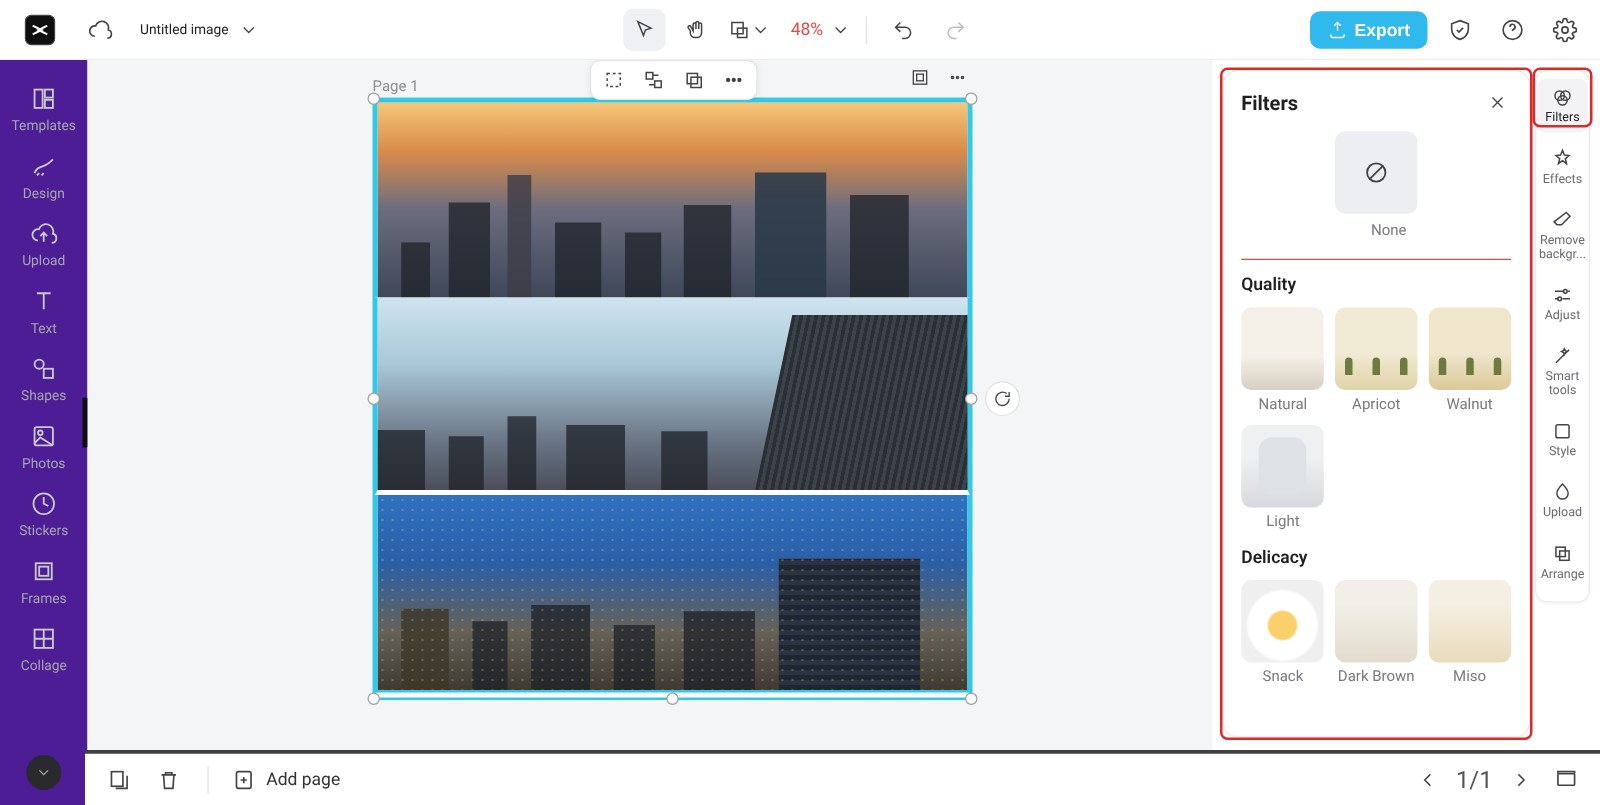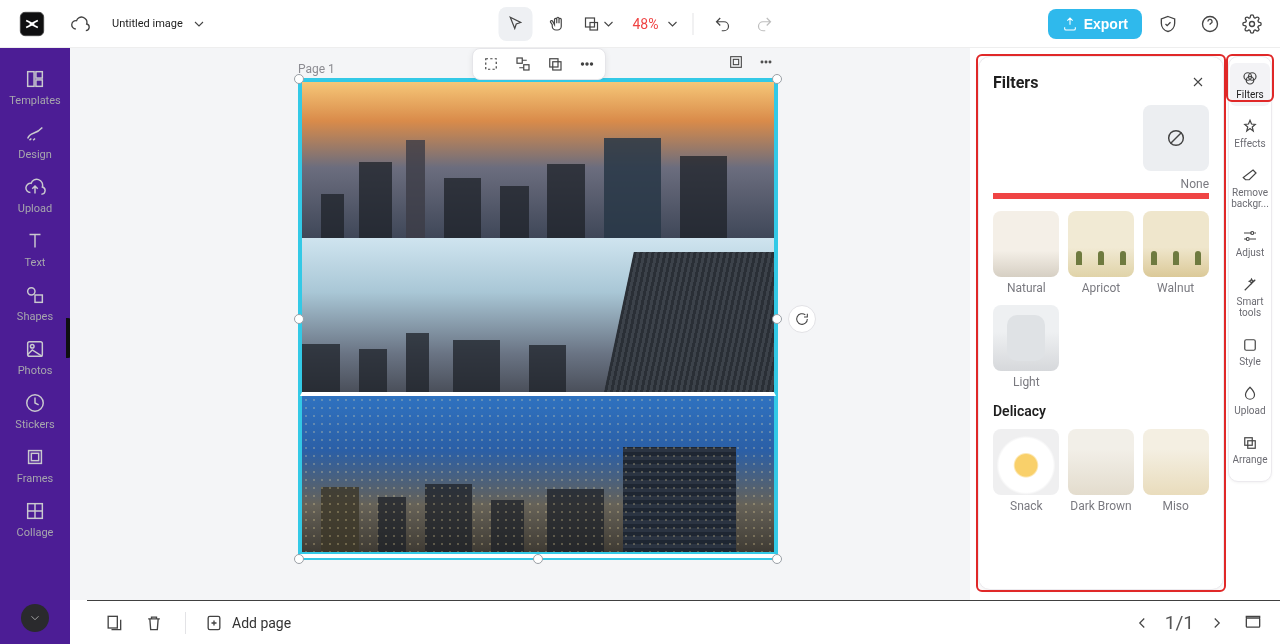--- a/index.html
+++ b/index.html
@@ -67,21 +67,21 @@
   .prop-item span { text-align:center; line-height:1.1; max-width:40px; overflow:hidden; }
   .props-highlight { position:absolute; top:54px; right:6px; width:48px; height:48px; border:2px solid #e02828; border-radius:6px; pointer-events:none; }
 
   
   .filters-panel { position:absolute; top:56px; right:56px; width:246px; bottom:54px; background:#fff; border:1px solid #eceaee; border-radius:12px; box-shadow:0 1px 4px rgba(0,0,0,.06); padding:14px 14px 0; overflow-y:auto; }
   .filters-panel::-webkit-scrollbar{width:0;}
   .filters-highlight { position:absolute; top:54px; right:54px; width:250px; bottom:52px; border:2px solid #e02828; border-radius:6px; pointer-events:none; }
   .fp-head { display:flex; align-items:center; justify-content:space-between; margin-bottom:12px; }
   .fp-head h3 { font-size:16px; font-weight:700; }
   .fp-close { width:22px; height:22px; display:flex; align-items:center; justify-content:center; cursor:pointer; color:#888; }
-  .none-row { display:flex; flex-direction:column; align-items:flex-end; gap:6px; padding-bottom:2px; border-bottom:6px solid #ef4444; margin-bottom:12px; }
+  .none-row { display:flex; flex-direction:column; align-items:center; gap:6px; padding-bottom:16px; border-bottom:1px solid #ef4444; margin-bottom:12px; }
   .none-thumb { width:66px; height:66px; background:#eceef1; border-radius:8px; display:flex; align-items:center; justify-content:center; color:#b7b9bf; cursor:pointer; }
   .none-label { font-size:12px; color:#7a7a80; margin-left:20px; }
   .sect-title { font-size:14px; font-weight:600; margin:4px 0 10px; }
   .grid3 { display:grid; grid-template-columns:repeat(3,1fr); gap:10px 8px; margin-bottom:14px; }
   .f-item { display:flex; flex-direction:column; align-items:center; gap:4px; cursor:pointer; }
   .f-thumb { width:66px; height:66px; border-radius:8px; position:relative; overflow:hidden; }
   .f-thumb.sel { outline:2px solid #33c9e6; outline-offset:0; }
   .f-label { font-size:12px; color:#7a7a80; }
   .f-badge { position:absolute; right:4px; bottom:4px; width:20px; height:20px; border-radius:50%; background:#2d2d30; display:flex; align-items:center; justify-content:center; }
   .f-badge svg { width:12px; height:12px; }
@@ -92,21 +92,21 @@
   .th-coco { background:linear-gradient(180deg,#f2ead1 55%,#e2d3a3 100%); }
   .th-light{ background:linear-gradient(180deg,#eef0f2 40%,#d6d8db 100%); }
   .th-snack{ background:radial-gradient(circle at 50% 55%,#f9d06a 0 22%,#fff 26% 55%,#efeff0 60%); }
   .th-dark { background:linear-gradient(180deg,#f2efe8 30%,#e3dccd 100%); }
   .th-miso { background:linear-gradient(180deg,#f4efe2 30%,#e9dcbc 100%); }
   .palm { position:absolute; bottom:12px; width:100%; display:flex; justify-content:space-around; }
   .palm i { width:6px; height:14px; background:#6e7a3f; border-radius:3px 3px 0 0; display:block; }
   .human { position:absolute; top:10px; left:14px; width:38px; height:46px; background:#dfe2e5; border-radius:10px; }
 
   
-  .bottombar { position:absolute; left:87px; right:0; bottom:0; height:44px; border-top:1px solid #404040; background:#fff; display:flex; align-items:center; padding:0 14px; gap:14px; }
+  .bottombar { position:absolute; left:68px; right:0; bottom:0; height:44px; border-top:3px solid #404040; background:#fff; display:flex; align-items:center; padding:0 14px; gap:14px; }
   .bb-left { display:flex; align-items:center; gap:14px; }
   .bb-icon { width:26px; height:26px; display:flex; align-items:center; justify-content:center; cursor:pointer; color:#555; }
   .bb-icon.dis { color:#c6c6cb; cursor:default; }
   .add-page { display:flex; align-items:center; gap:8px; cursor:pointer; font-size:14px; color:#333; }
   .bb-right { margin-left:auto; display:flex; align-items:center; gap:10px; color:#555; }
   .bb-right .pg { font-size:19px; }
 
   svg { stroke:#444; stroke-width:1.6; fill:none; }
 </style>
 </head>
@@ -378,20 +378,21 @@
   <div class="none-row">
     <div class="none-thumb">
       <svg viewBox="0 0 24 24" width="22" height="22">
           <circle cx="12" cy="12" r="8"></circle>
           <path d="M6 18L18 6"></path>
         </svg>
     </div>
     <div class="none-label">None</div>
   </div>
 
+  <div class="sect-title">Quality</div>
   <div class="grid3">
     <div class="f-item">
       <div class="f-thumb th-nat"></div>
       <div class="f-label">Natural</div>
     </div>
     <div class="f-item">
       <div class="f-thumb th-apri">
           <div class="palm">
             <i></i>
             <i></i>

